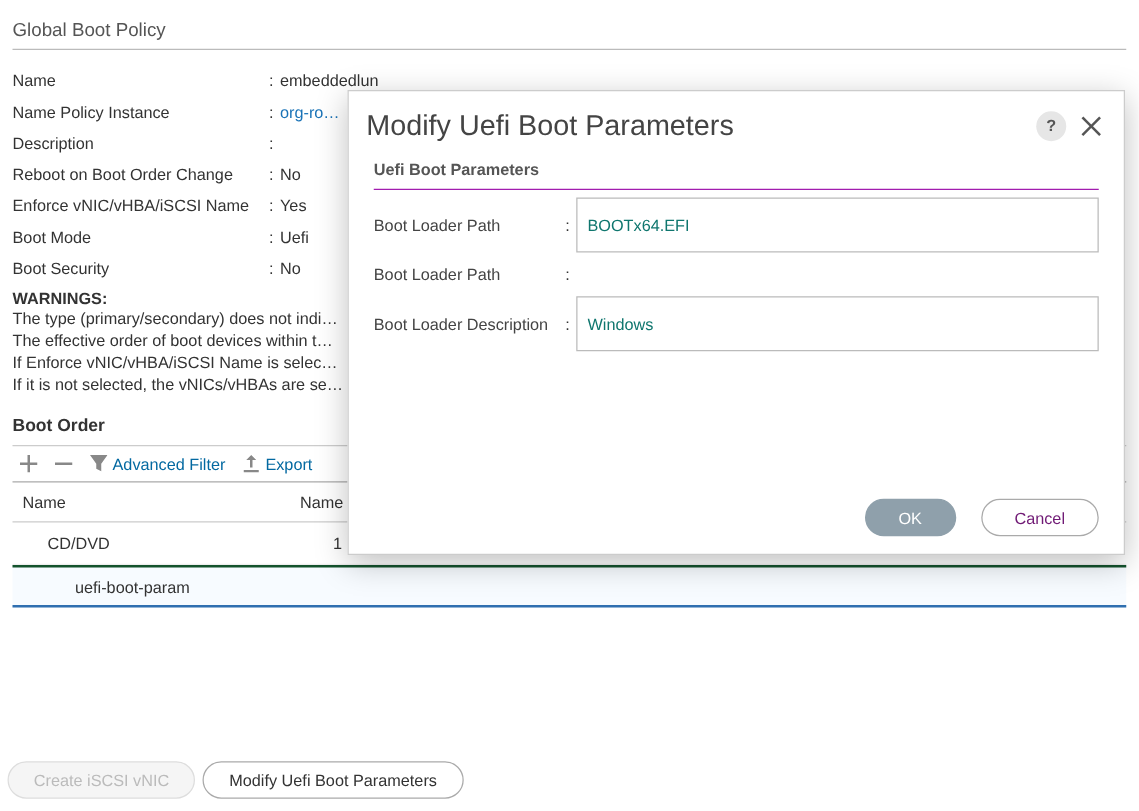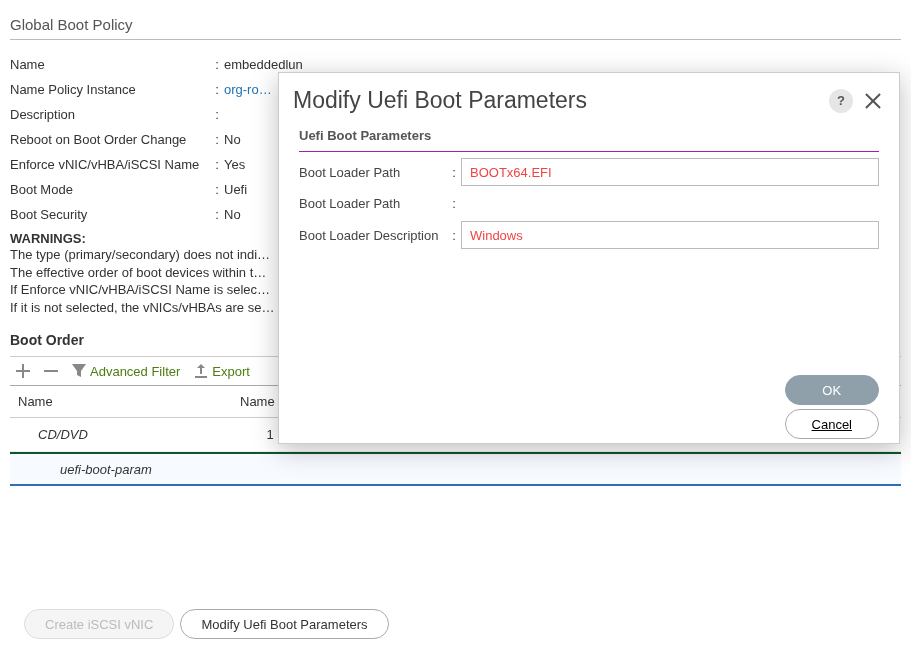--- a/index.html
+++ b/index.html
@@ -30,38 +30,38 @@
   .prop-link { color: #1a73b7; }
   .warn-head { font-weight: bold; margin-top: 4px; }
   .warn-body { line-height: 1.35; }
   .section-title { font-weight: bold; font-size: 14px; margin-top: 16px; }
   .toolbar {
     display: flex; align-items: center; gap: 14px;
     border-top: 1px solid #ccc; border-bottom: 1px solid #aaa;
     margin-top: 8px; height: 30px; padding: 0 6px;
   }
   .tb-icon { width: 14px; height: 14px; display: inline-block; vertical-align: middle; }
-  .tb-item { display: flex; gap: 4px; color: #4d7c0f; cursor: pointer; }
+  .tb-item { display: flex; gap: 4px; color: #0369a1; cursor: pointer; }
   .table { width: 100%; }
   .thead { display: flex; border-bottom: 1px solid #ccc; height: 32px; align-items: center; }
   .th-name { width: 230px; padding-left: 8px; }
   .th-order { width: 60px; }
   .trow { display: flex; height: 34px; align-items: center; border-bottom: 1px solid #eee; }
-  .td-name { width: 230px; padding-left: 8px; display: flex; gap: 4px; font-style: italic; }
+  .td-name { width: 230px; padding-left: 8px; display: flex; gap: 4px; }
   .td-order { width: 60px; text-align: center; }
   .indent1 { padding-left: 28px; }
   .indent2 { padding-left: 50px; }
   .sel-row {
     border-top: 2px solid #14532d;
     border-bottom: 2px solid #2f6fb0;
     background: #f7fbff;
   }
   .caret { display: inline-block; width: 0; height: 0; border-left: 5px solid transparent; border-right: 5px solid transparent; border-top: 6px solid #888; }
   .bottom-bar {
-    position: absolute; left: 24px; bottom: 10px;
+    position: absolute; left: 6px; bottom: 10px;
     display: flex; gap: 6px;
   }
   .btn {
     height: 30px; padding: 0 20px;
     border: 1px solid #aaa; border-radius: 15px;
     background: #fff; color: #333;
     display: flex; align-items: center; justify-content: center;
     cursor: pointer;
   }
   .btn.disabled { color: #bbb; border-color: #ddd; background: #f5f5f5; cursor: default; }
@@ -91,35 +91,35 @@
     width: 2px; height: 20px; background: #555;
   }
   .close-x::before { transform: rotate(45deg); }
   .close-x::after { transform: rotate(-45deg); }
   .modal-body { padding: 6px 20px; }
   .modal-subtitle { font-weight: bold; color: #555; border-bottom: 1px solid #a21caf; padding-bottom: 8px; margin-bottom: 6px; }
   .form-row { display: flex; align-items: center; margin-bottom: 10px; }
   .form-label { width: 148px; color: #444; }
   .form-colon { width: 14px; text-align: center; }
   .form-input {
-    flex: 1; height: 28px; border: 1px solid #bbb;
-    padding: 0 8px; font-size: 13px; color: #ef4444;
+    flex: 1; height: 44px; border: 1px solid #bbb;
+    padding: 0 8px; font-size: 13px; color: #0f766e;
   }
   .modal-foot {
-    position: absolute; bottom: 4px; right: 20px;
-    display: flex; gap: 4px; flex-direction: column;
+    position: absolute; bottom: 14px; right: 20px;
+    display: flex; gap: 20px;
   }
   .mbtn {
     height: 30px; padding: 0 26px;
     border: 1px solid #aaa; border-radius: 15px;
     display: flex; align-items: center; justify-content: center;
     cursor: pointer;
   }
   .mbtn.primary { background: #8fa0ab; color: #fff; border-color: #8fa0ab; }
-  .mbtn.secondary { background: #fff; color: #000000; text-decoration: underline; }
+  .mbtn.secondary { background: #fff; color: #701a75; }
 </style>
 </head>
 <body>
 
 <div class="main">
   <div class="page-title">Global Boot Policy</div>
 
   <div class="props">
     <div class="prop-row">
       <div class="prop-label">Name</div>

